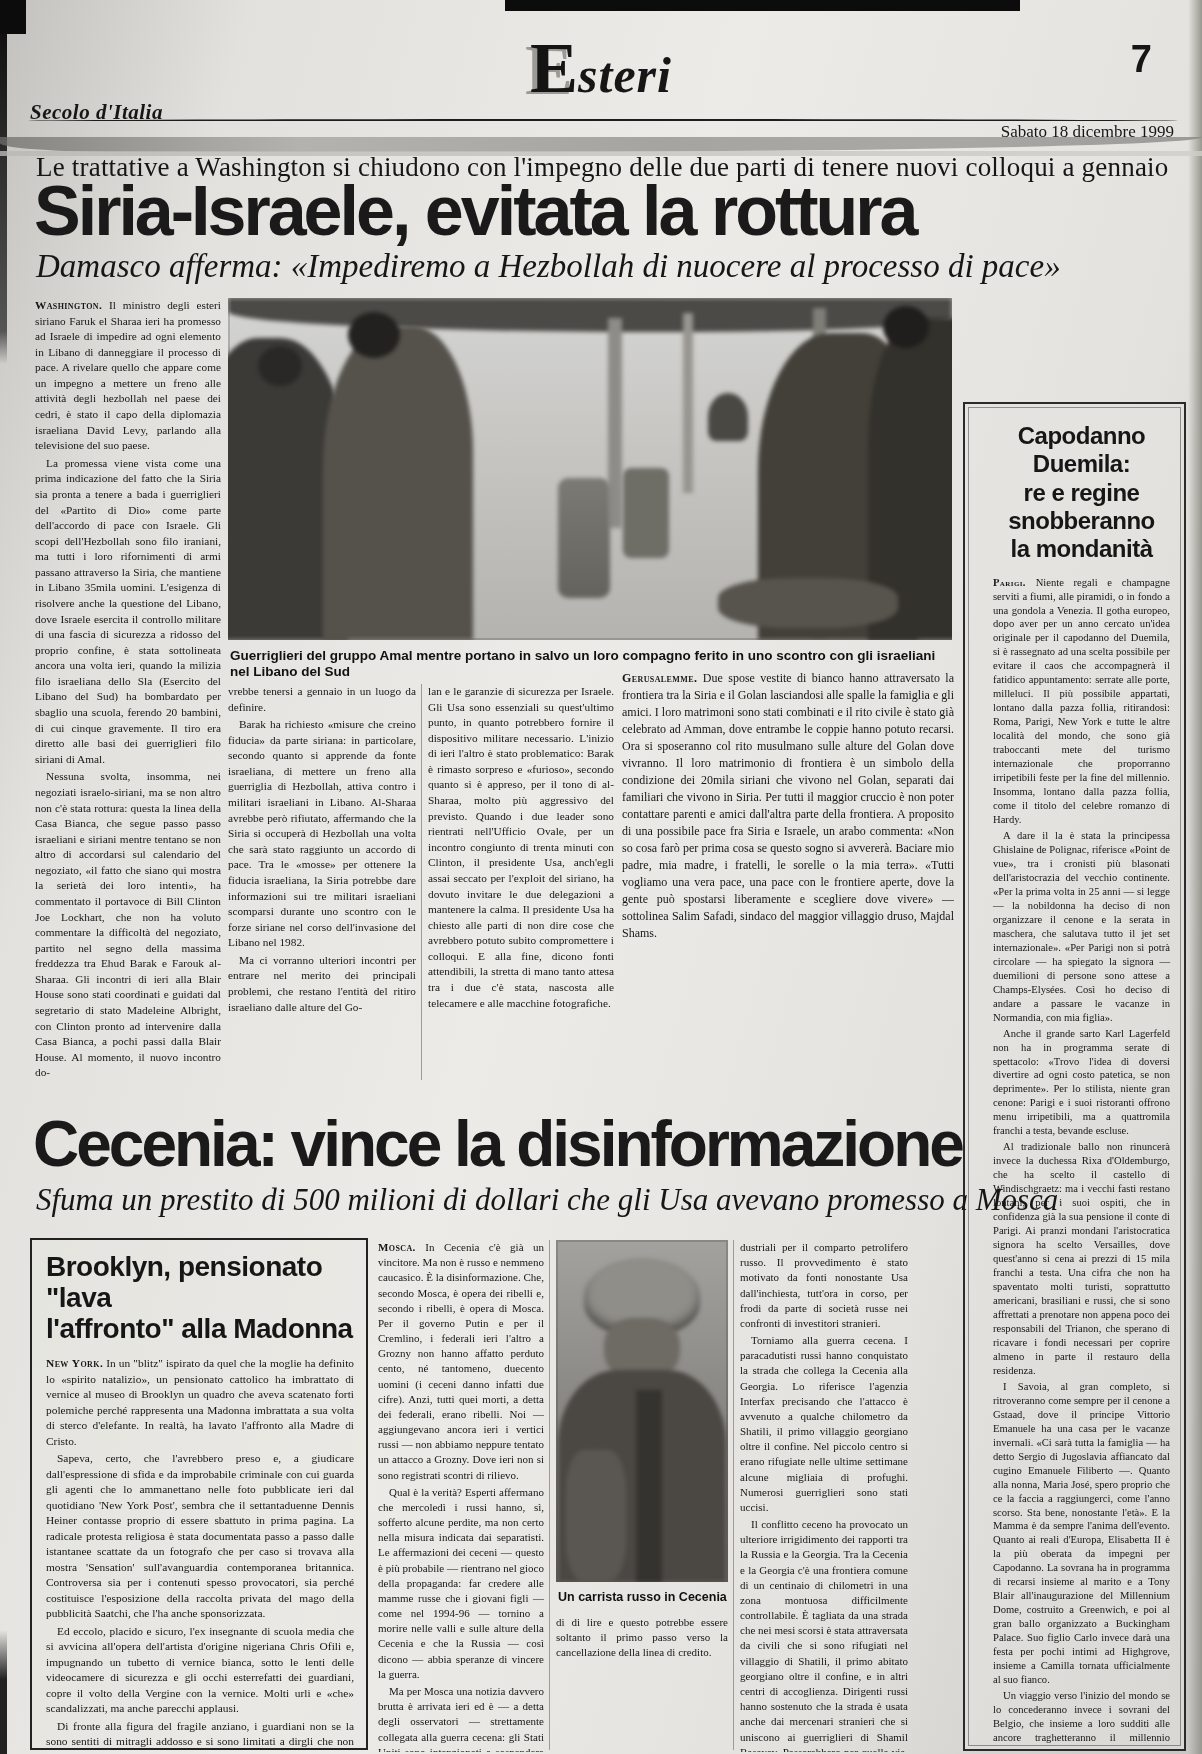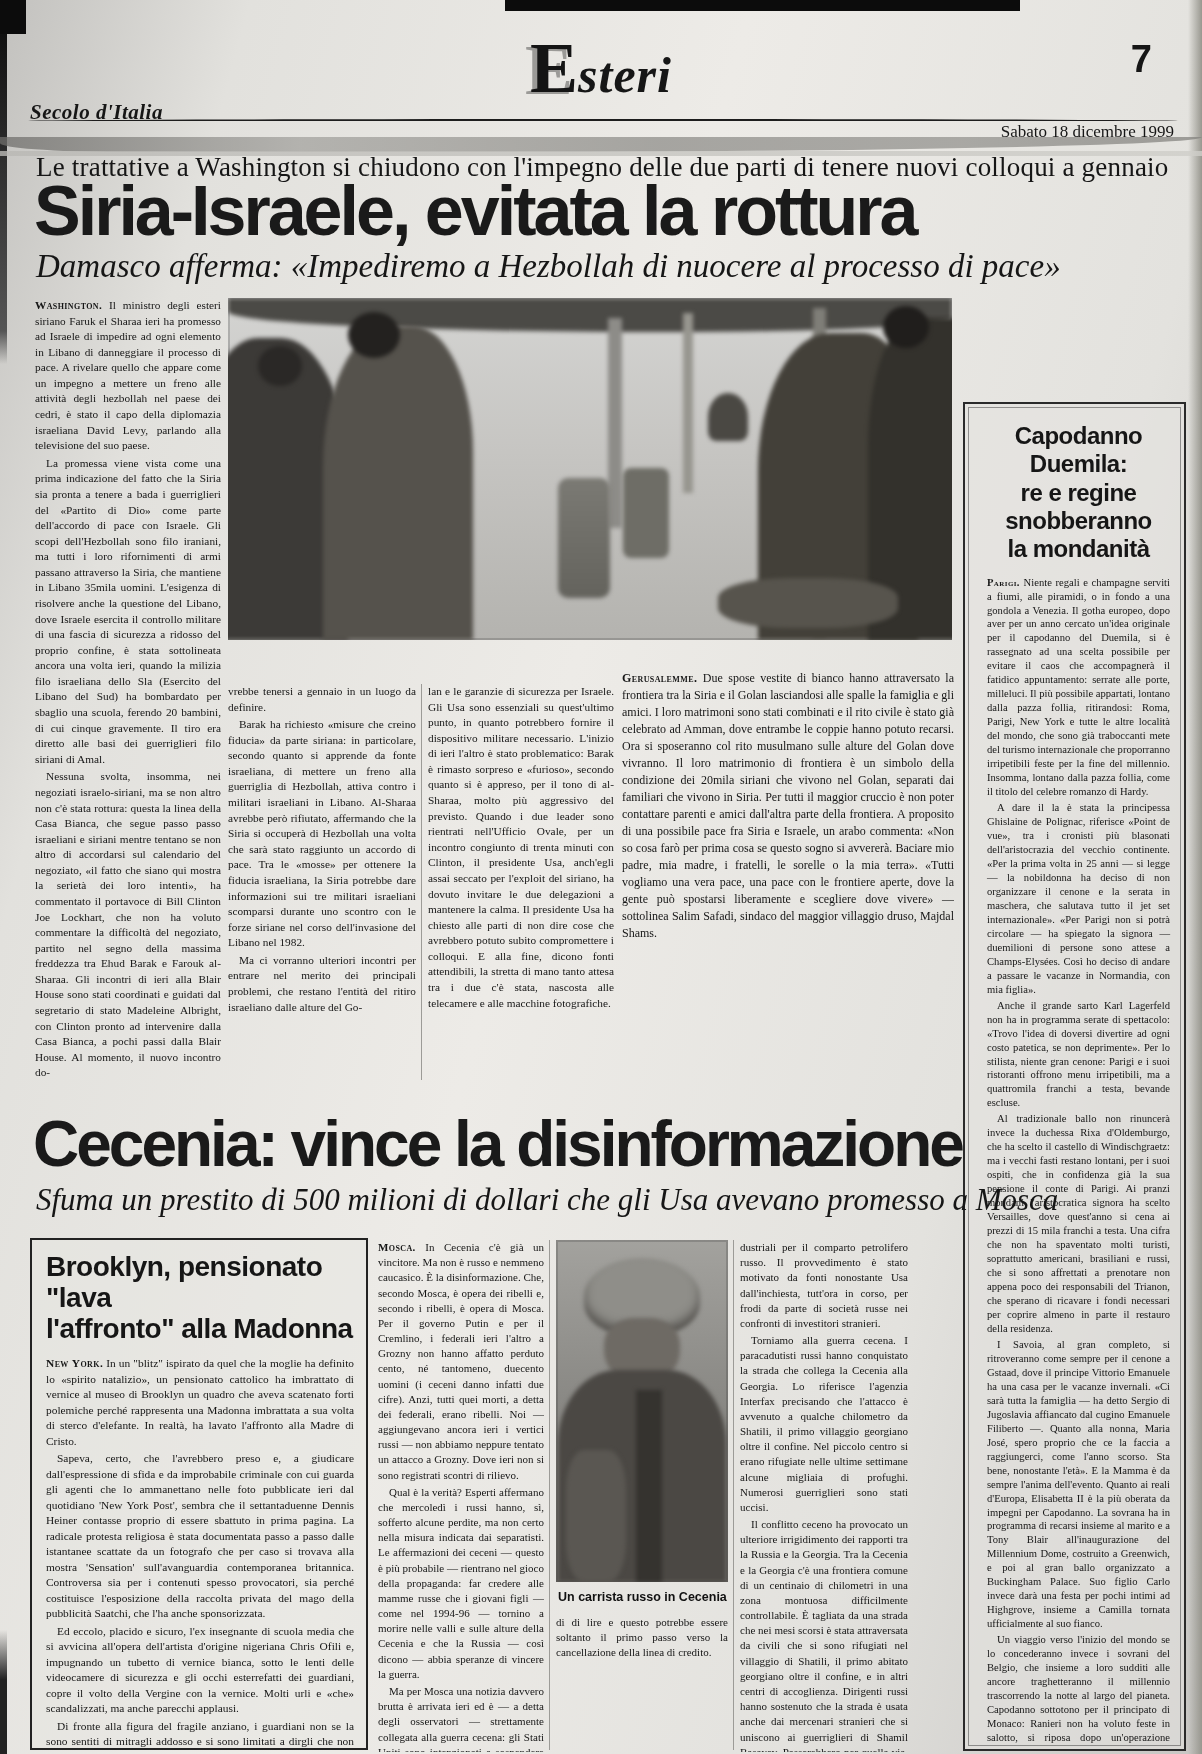--- a/index.html
+++ b/index.html
@@ -43,21 +43,21 @@
     box-shadow:inset 0 0 0 2px #22222233;}
   .photo .b{position:absolute;filter:blur(2px);}
   .cap{position:absolute;font-family:"Liberation Sans",sans-serif;font-weight:bold;font-size:13.5px;line-height:1.2;color:#111;}
 
   
   .golan{position:absolute;left:622px;top:670px;width:332px;height:342px;overflow:hidden;}
   .golan h3{margin:0 0 10px 0;font-family:"Liberation Sans",sans-serif;font-weight:bold;font-size:26px;line-height:1.12;letter-spacing:-.5px;}
   .golan .body{text-align:justify;font-size:12px;line-height:1.42;}
 
   .sidebar{position:absolute;left:963px;top:402px;width:219px;height:1345px;border:2px solid #2a2a2a;background:#e4e3df99;}
-  .sidebar-inner{position:absolute;left:3px;top:3px;right:3px;bottom:3px;border:1px solid #55555599;padding:14px 10px 10px 18px;overflow:hidden;}
+  .sidebar-inner{position:absolute;left:3px;top:3px;right:3px;bottom:3px;border:1px solid #55555599;padding:14px 10px 10px 24px;overflow:hidden;}
   .sidebar h3{margin:0 0 12px 0;text-align:center;font-family:"Liberation Sans",sans-serif;font-weight:bold;font-size:24px;line-height:1.18;letter-spacing:-.5px;}
   .sidebar .body{text-align:justify;font-size:10.6px;line-height:1.32;}
   .sidebar .body p{margin:0 0 2px 0;text-indent:10px;}
   .sidebar .body p.first{text-indent:0;}
 
   .brooklyn{position:absolute;left:30px;top:1238px;width:338px;height:512px;border:2px solid #222;padding:12px 12px 0 14px;box-sizing:border-box;overflow:hidden;background:#e6e5e166;}
   .brooklyn h3{margin:0 0 12px 0;font-family:"Liberation Sans",sans-serif;font-weight:bold;font-size:28px;line-height:1.1;letter-spacing:-.5px;}
   .brooklyn .body{text-align:justify;font-size:11.4px;line-height:1.36;}
   .brooklyn .body p{margin:0 0 2px 0;text-indent:11px;}
   .brooklyn .body p.first{text-indent:0;}
@@ -106,20 +106,21 @@
     <div class="b" style="left:120px;top:14px;width:52px;height:46px;background:#23211f;border-radius:50%;"></div>
     <div class="b" style="left:30px;top:48px;width:44px;height:40px;background:#2a2826;border-radius:50%;"></div>
     <div class="b" style="left:330px;top:180px;width:52px;height:120px;background:linear-gradient(180deg,#7b7a74,#64635d);border-radius:10px;"></div>
     <div class="b" style="left:395px;top:170px;width:46px;height:90px;background:#6e6d66;border-radius:8px;"></div>
     <div class="b" style="left:480px;top:95px;width:40px;height:48px;background:#4a4843;border-radius:50% 50% 20% 20%;"></div>
     <div class="b" style="left:530px;top:35px;width:160px;height:307px;background:#434039;border-radius:45% 35% 0 0;"></div>
     <div class="b" style="left:640px;top:20px;width:120px;height:322px;background:#33312c;border-radius:40% 30% 0 0;"></div>
     <div class="b" style="left:655px;top:8px;width:46px;height:42px;background:#201e1c;border-radius:50%;"></div>
     <div class="b" style="left:490px;top:280px;width:180px;height:50px;background:#57544d;border-radius:40%;"></div>
   </div>
+  <div class="cap" style="left:230px;top:648px;width:722px;">Guerriglieri del gruppo Amal mentre portano in salvo un loro compagno ferito in uno scontro con gli israeliani nel Libano del Sud</div>
 
   <div class="col" style="left:228px;top:684px;width:188px;height:400px;">
     <p class="first">vrebbe tenersi a gennaio in un luogo da definire.</p>
     <p>Barak ha richiesto «misure che creino fiducia» da parte siriana: in particolare, secondo quanto si apprende da fonte israeliana, di mettere un freno alla guerriglia di Hezbollah, attiva contro i militari israeliani in Libano. Al-Sharaa avrebbe però rifiutato, affermando che la Siria si occuperà di Hezbollah una volta che sarà stato raggiunto un accordo di pace. Tra le «mosse» per ottenere la fiducia israeliana, la Siria potrebbe dare informazioni sui tre militari israeliani scomparsi durante uno scontro con le forze siriane nel corso dell'invasione del Libano nel 1982.</p>
     <p>Ma ci vorranno ulteriori incontri per entrare nel merito dei principali problemi, che restano l'entità del ritiro israeliano dalle alture del Go-</p>
   </div>
   <div class="vsep" style="left:421px;top:684px;height:396px;"></div>
   <div class="col" style="left:428px;top:684px;width:186px;height:400px;">
     <p class="first">lan e le garanzie di sicurezza per Israele. Gli Usa sono essenziali su quest'ultimo punto, in quanto potrebbero fornire il dispositivo militare necessario. L'inizio di ieri l'altro è stato problematico: Barak è rimasto sorpreso e «furioso», secondo quanto si è appreso, per il tono di al-Sharaa, molto più aggressivo del previsto. Quando i due leader sono rientrati nell'Ufficio Ovale, per un incontro congiunto di trenta minuti con Clinton, il presidente Usa, anch'egli assai seccato per l'exploit del siriano, ha dovuto invitare le due delegazioni a mantenere la calma. Il presidente Usa ha chiesto alle parti di non dire cose che avrebbero potuto subito compromettere i colloqui. E alla fine, dicono fonti attendibili, la stretta di mano tanto attesa tra i due c'è stata, nascosta alle telecamere e alle macchine fotografiche.</p>
   </div>

